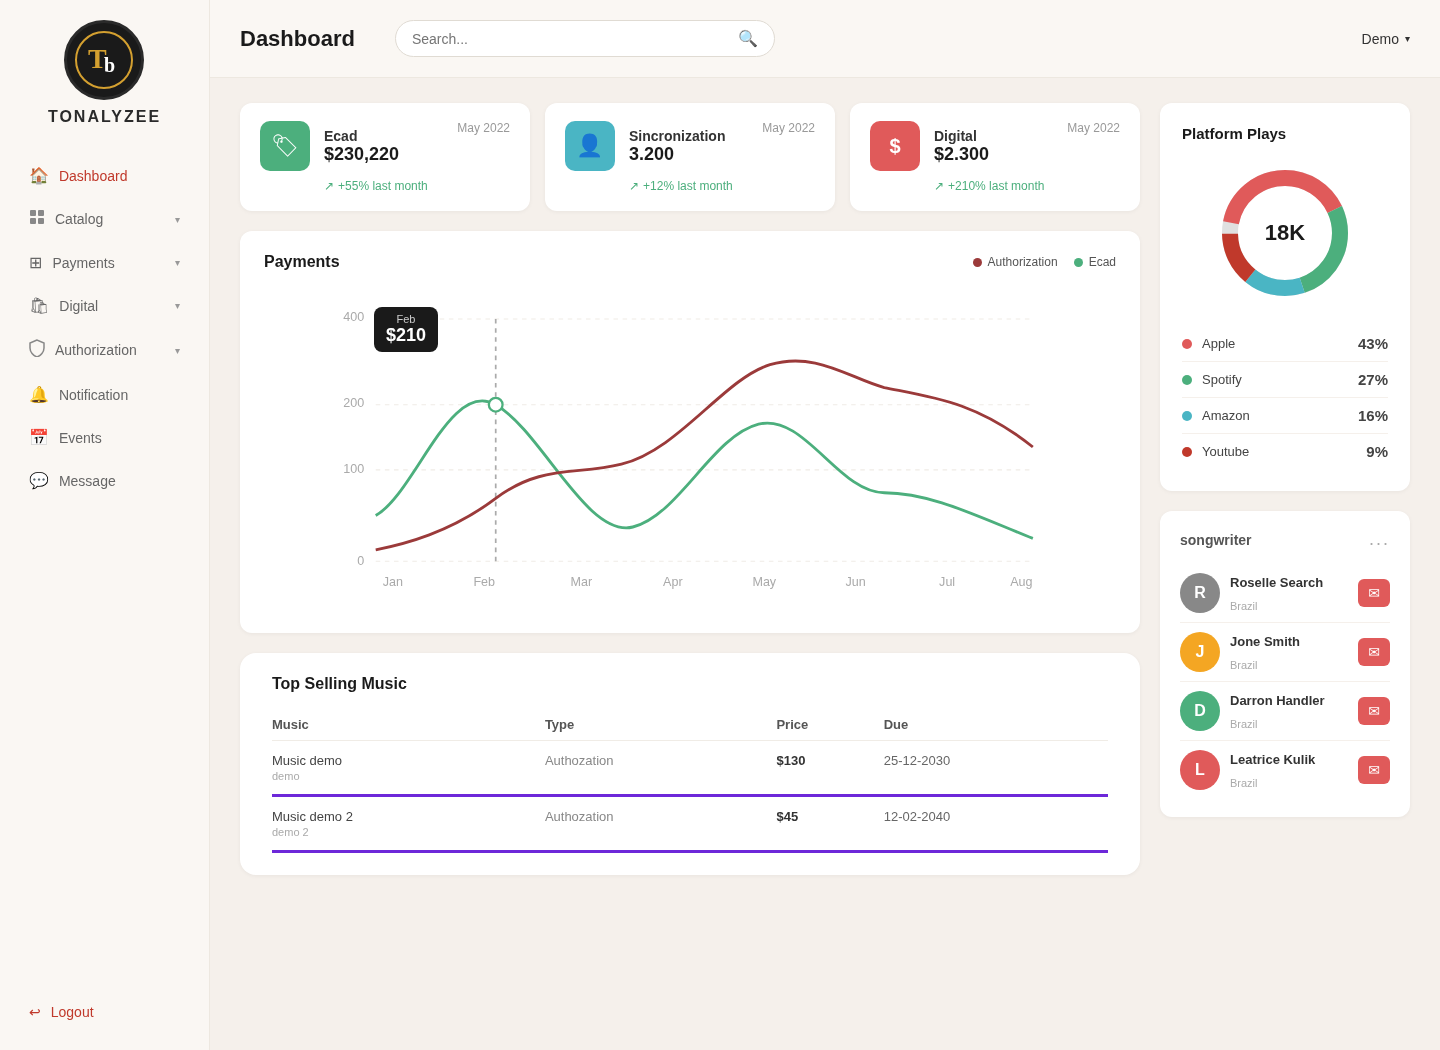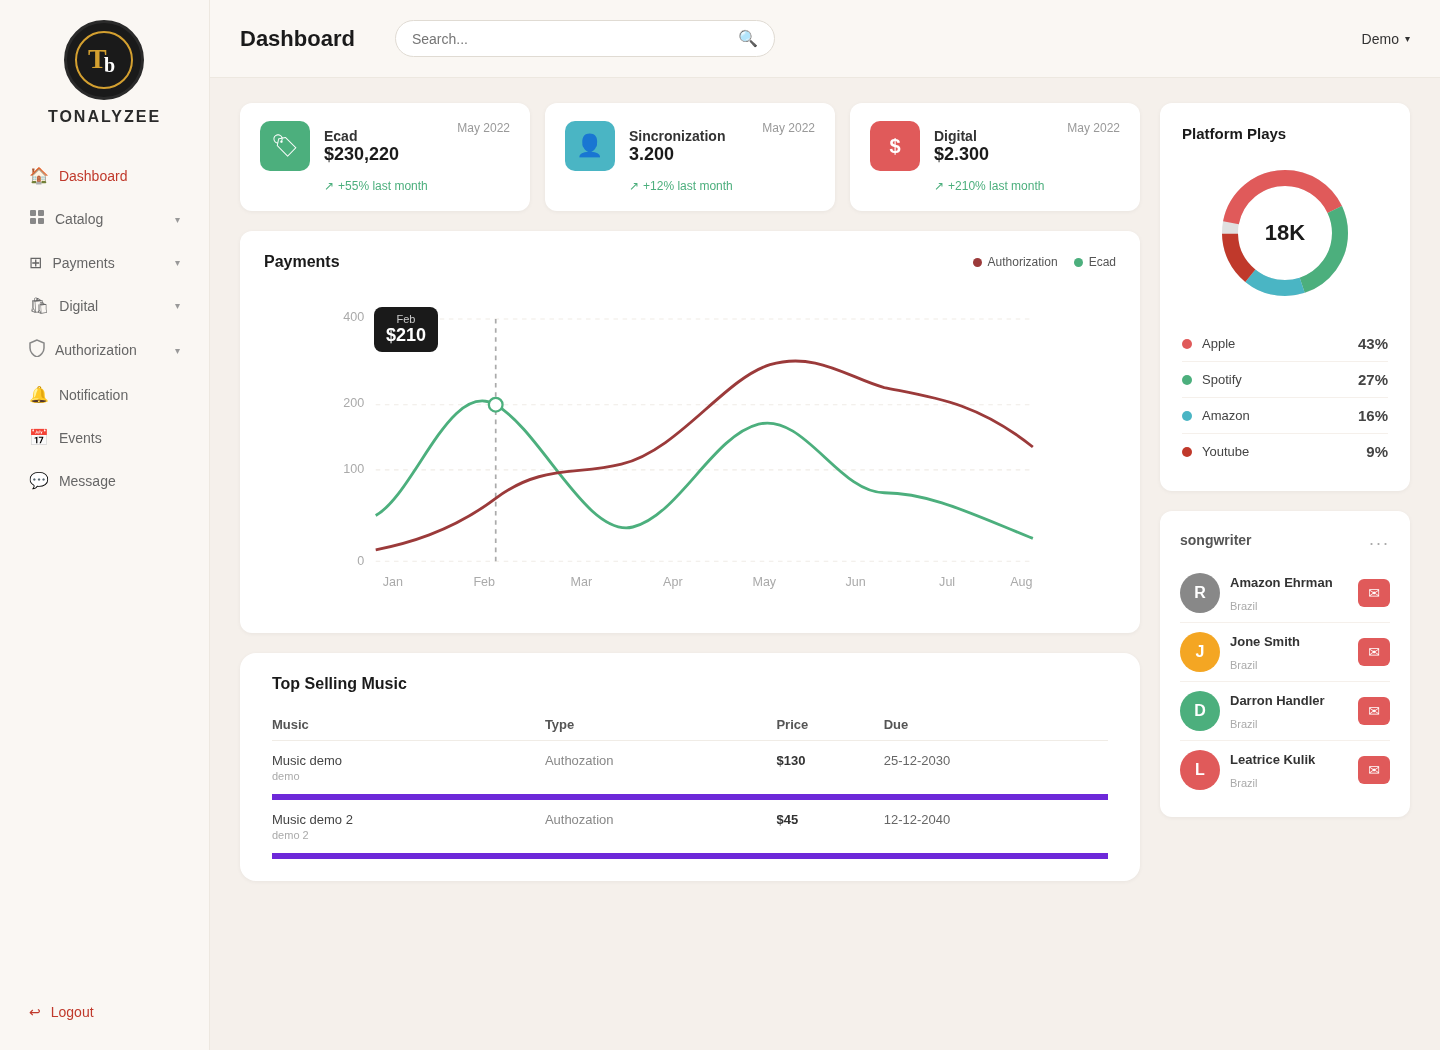--- a/index.html
+++ b/index.html
@@ -110,21 +110,21 @@
     .tooltip-month { font-size: 11px; color: #ccc; }
     .tooltip-val { font-size: 18px; font-weight: 700; }
 
     
     .table-card {
       background: white; border-radius: 16px; padding: 22px 32px; box-shadow: 0 1px 4px rgba(0,0,0,0.05);
     }
     .table-title { font-size: 16px; font-weight: 700; color: #1a1a1a; margin-bottom: 16px; }
     table { width: 100%; border-collapse: collapse; }
     thead th { text-align: left; font-size: 13px; font-weight: 700; color: #555; padding: 8px 0; border-bottom: 1px solid #f0ece6; }
-    tbody tr { border-bottom: 6px solid #6d28d9; }
+    tbody tr { border-bottom: 3px solid #6d28d9; }
     tbody td { padding: 12px 0; font-size: 13px; color: #444; vertical-align: top; }
     .td-sub { font-size: 11px; color: #aaa; margin-top: 2px; }
     .td-type { color: #888; }
     .td-price { font-weight: 600; color: #333; }
     .td-due { color: #666; }
 
     
     .platform-card {
       background: white; border-radius: 12px; padding: 22px; box-shadow: 0 1px 4px rgba(0,0,0,0.05);
     }
@@ -377,21 +377,21 @@
       <td class="td-price">$130</td>
       <td class="td-due">25-12-2030</td>
     </tr>
               <tr>
       <td>
         <div>Music demo 2</div>
         <div class="td-sub">demo 2</div>
       </td>
       <td class="td-type">Authozation</td>
       <td class="td-price">$45</td>
-      <td class="td-due">12-12-2040</td>
+      <td class="td-due">12-02-2040</td>
     </tr>
             </tbody>
         </table>
       </div>
 
     </div>
 
     <div id="right-col">
 
       <div class="platform-card">
@@ -439,21 +439,21 @@
 
       <div class="songwriter-card">
         <div class="songwriter-header">
           <div class="songwriter-title">songwriter</div>
           <div class="songwriter-menu">...</div>
         </div>
         <div id="songwriter-list">
             <div class="songwriter-row">
       <div class="avatar" style="background:#888;display:flex;align-items:center;justify-content:center;font-size:16px;color:white;font-weight:700;">R</div>
       <div class="sw-info">
-        <div class="sw-name">Amazon Ehrman</div>
+        <div class="sw-name">Roselle Search</div>
         <div class="sw-country">Brazil</div>
       </div>
       <div class="mail-btn">✉</div>
     </div>
             <div class="songwriter-row">
       <div class="avatar" style="background:#f4a623;display:flex;align-items:center;justify-content:center;font-size:16px;color:white;font-weight:700;">J</div>
       <div class="sw-info">
         <div class="sw-name">Jone Smith</div>
         <div class="sw-country">Brazil</div>
       </div>

